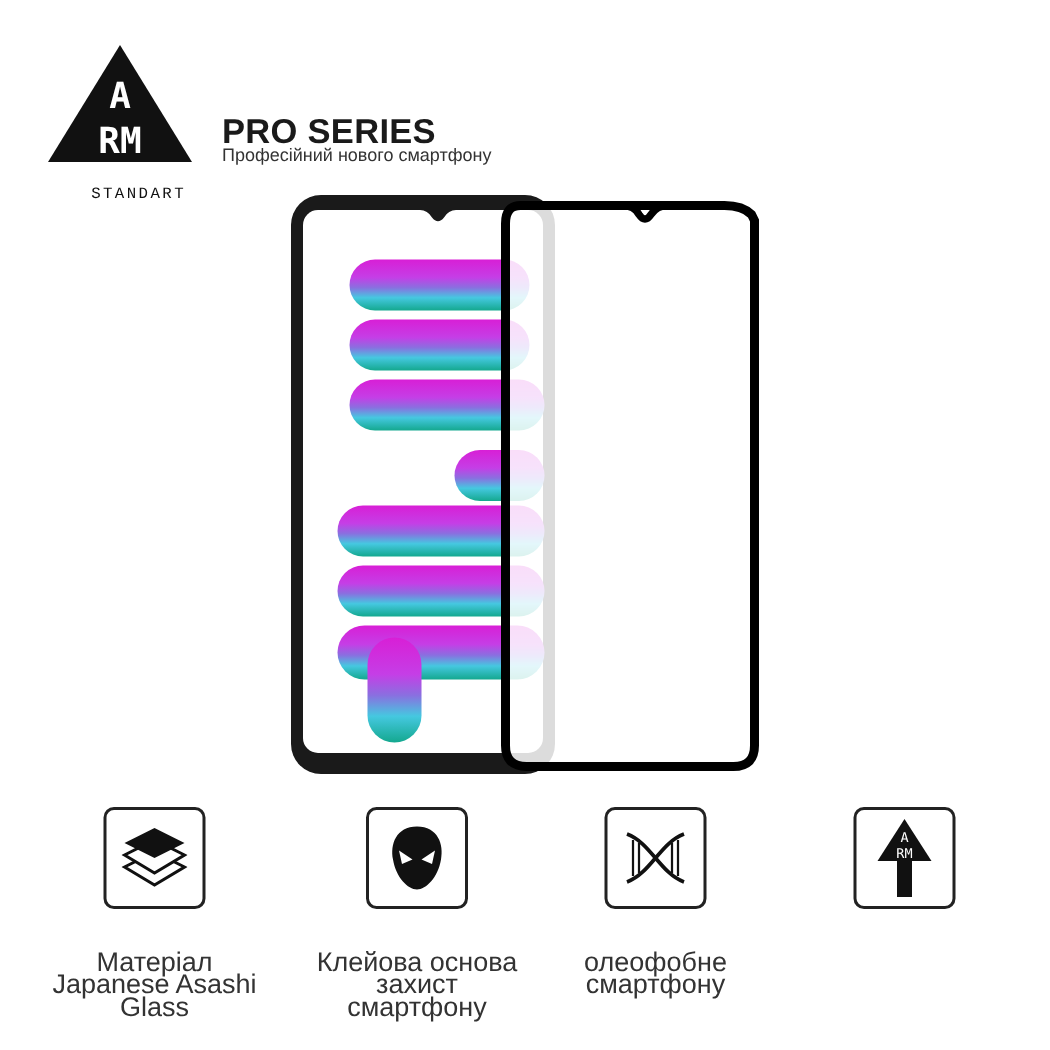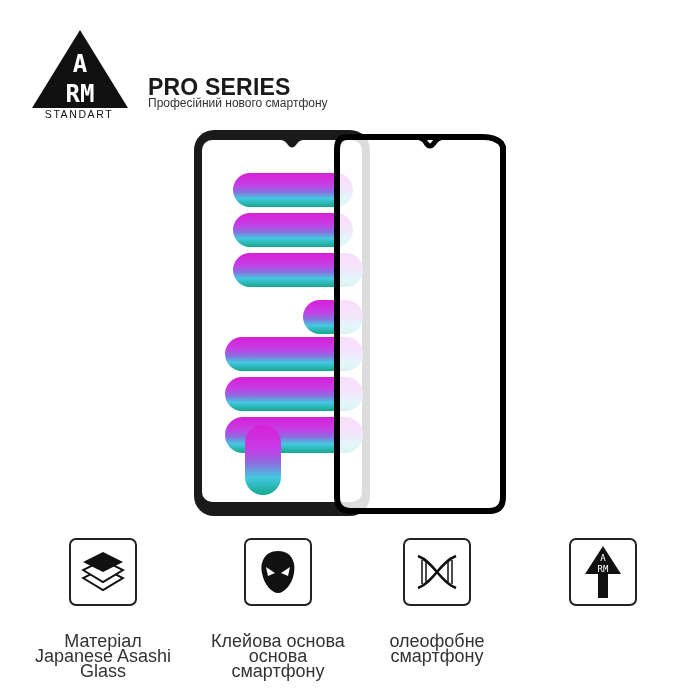--- a/index.html
+++ b/index.html
@@ -1,20 +1,20 @@
 <!DOCTYPE html>
 <html><head>
 <meta charset="utf-8">
 <style>
   html,body{margin:0;padding:0;background:#fff;}
   body{width:700px;height:700px;position:relative;overflow:hidden;font-family:"DejaVu Sans",sans-serif;color:#222;}
   .abs{position:absolute;}
   .brand-title{left:148px;top:74px;font-size:23px;font-weight:bold;color:#1a1a1a;letter-spacing:0.2px;font-family:"Liberation Sans",sans-serif;}
   .brand-sub{left:148px;top:96px;font-size:12px;color:#333;font-family:"Liberation Sans",sans-serif;}
-  .logo-text{left:34px;top:108px;width:90px;text-align:center;font-size:10.5px;letter-spacing:1.6px;color:#111;font-family:Liberation Sans, sans-serif;}
+  .logo-text{left:34px;top:124px;width:90px;text-align:right;font-size:10.5px;letter-spacing:1.6px;color:#111;font-family:Liberation Mono, monospace;}
   .feature{position:absolute;top:538px;width:150px;text-align:center;}
   .feature .box{width:68px;height:68px;margin:0 auto;border:2px solid #222;border-radius:7px;display:flex;align-items:center;justify-content:center;box-sizing:border-box;}
   .feature .cap{margin-top:28px;font-size:18px;line-height:15px;color:#333;font-family:"Liberation Sans",sans-serif;}
   .feature .cap span{display:block;}
 </style>
 </head>
 <body>
 
 <div class="abs" style="left:30px;top:28px;width:100px;height:80px;">
   <svg width="100" height="80" viewBox="0 0 100 80">
@@ -82,21 +82,21 @@
 <div class="feature" style="left:203px;">
   <div class="box">
     <svg width="40" height="46" viewBox="0 0 40 46">
       <path d="M20,2 C34,2 38,14 36,24 C34,36 26,44 20,44 C14,44 6,36 4,24 C2,14 6,2 20,2 Z" fill="#111"></path>
       <path d="M8,18 L17,24 L10,27 Z" fill="#fff"></path>
       <path d="M32,18 L23,24 L30,27 Z" fill="#fff"></path>
     </svg>
   </div>
   <div class="cap">
     <span>Клейова основа</span>
-    <span>основа</span>
+    <span>захист</span>
     <span>смартфону</span>
   </div>
 </div>
 
 <div class="feature" style="left:362px;">
   <div class="box">
     <svg width="46" height="40" viewBox="0 0 46 40">
       <path d="M4,4 C20,10 26,30 42,36" fill="none" stroke="#111" stroke-width="2.5"></path>
       <path d="M4,36 C20,30 26,10 42,4" fill="none" stroke="#111" stroke-width="2.5"></path>
       <g stroke="#111" stroke-width="1.5">

